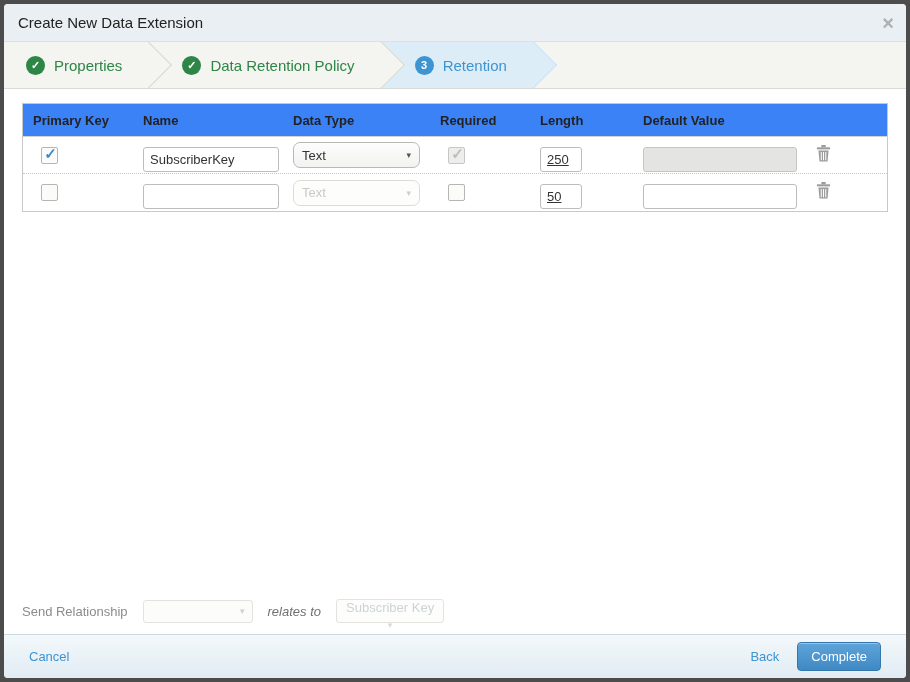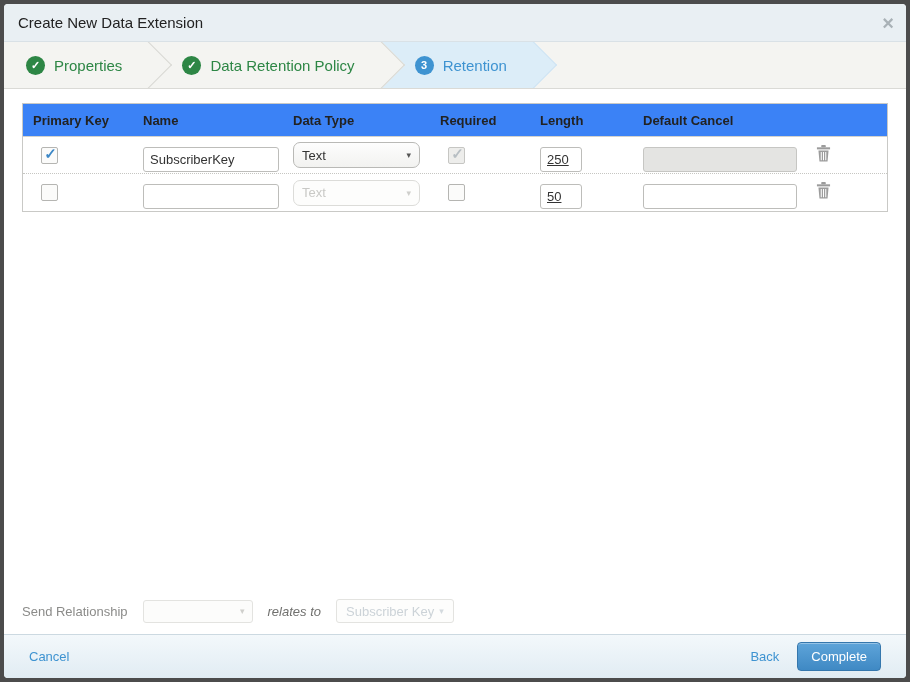--- a/index.html
+++ b/index.html
@@ -120,20 +120,21 @@
   .send-rel .rel-select {
     width:110px; height:23px; border:1px solid #e3e3e0; border-radius:3px;
     background:#fcfcfb; display:flex; align-items:center; padding:0 7px;
   }
   .send-rel .rel-select .caret { margin-left:auto; font-size:9px; color:#cfcfcc; }
   .send-rel .relates { font-size:13px; color:#70706e;font-style:italic; }
   .rel-target-btn {
     height:24px; border:1px solid #e3e3e0; border-radius:3px; background:#fdfdfc;
     font-size:13px; color:#ccd3d8; padding:0 9px; display:flex; align-items:center; gap:5px;
     font-family:"Liberation Sans", sans-serif;
+    flex-direction:column;
   }
   .rel-target-btn .caret { font-size:9px; color:#d4dade; }
 
   
   .footer {
     height:44px; flex:0 0 44px;
     background:linear-gradient(#f3f8fb,#e1ecf3);
     border-top:1px solid #ccd9e1;
     display:flex; align-items:center; padding:0 25px;
   }
@@ -175,21 +176,21 @@
   <div class="content">
 
     <div class="fields-table">
 
       <div class="t-row t-head">
         <div class="cell">Primary Key</div>
         <div class="cell">Name</div>
         <div class="cell">Data Type</div>
         <div class="cell">Required</div>
         <div class="cell">Length</div>
-        <div class="cell">Default Cancel</div>
+        <div class="cell">Default Value</div>
         <div class="cell"></div>
       </div>
 
       <div class="t-row t-body-row dotted">
         <div class="cell">
           <div class="checkbox" data-checked="true">
             <span class="cb-mark">✓</span>
           </div>
         </div>
         <div class="cell">

